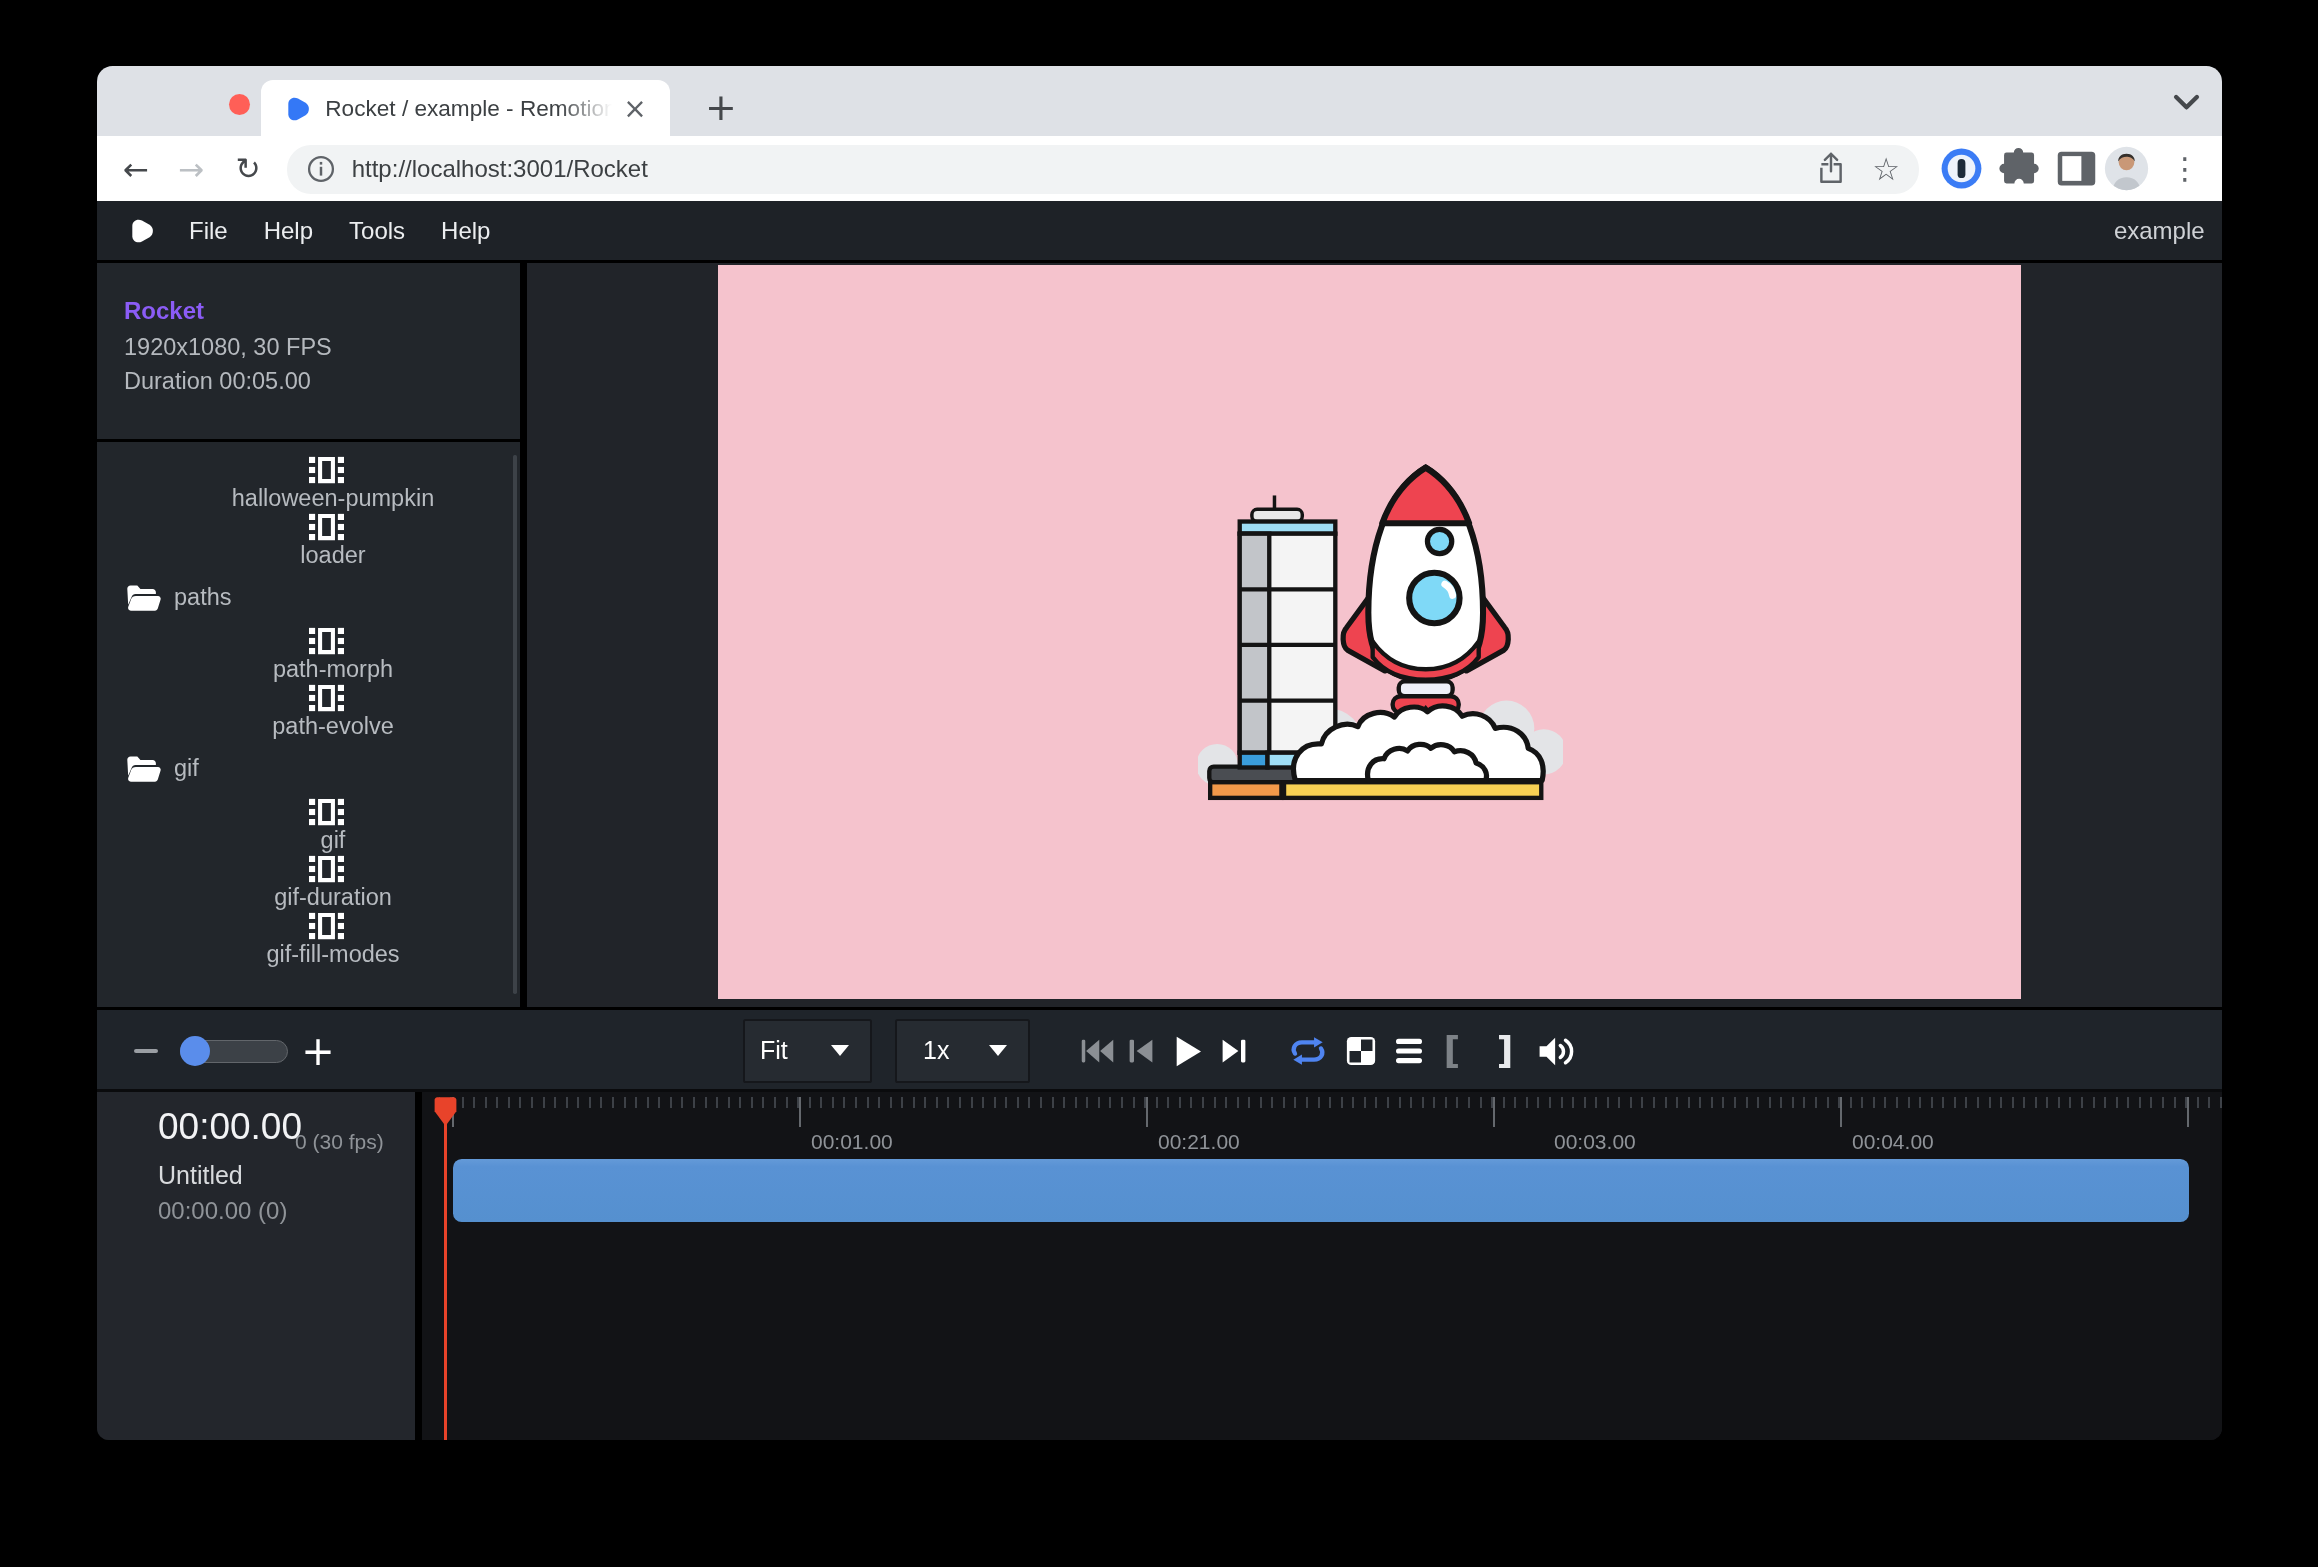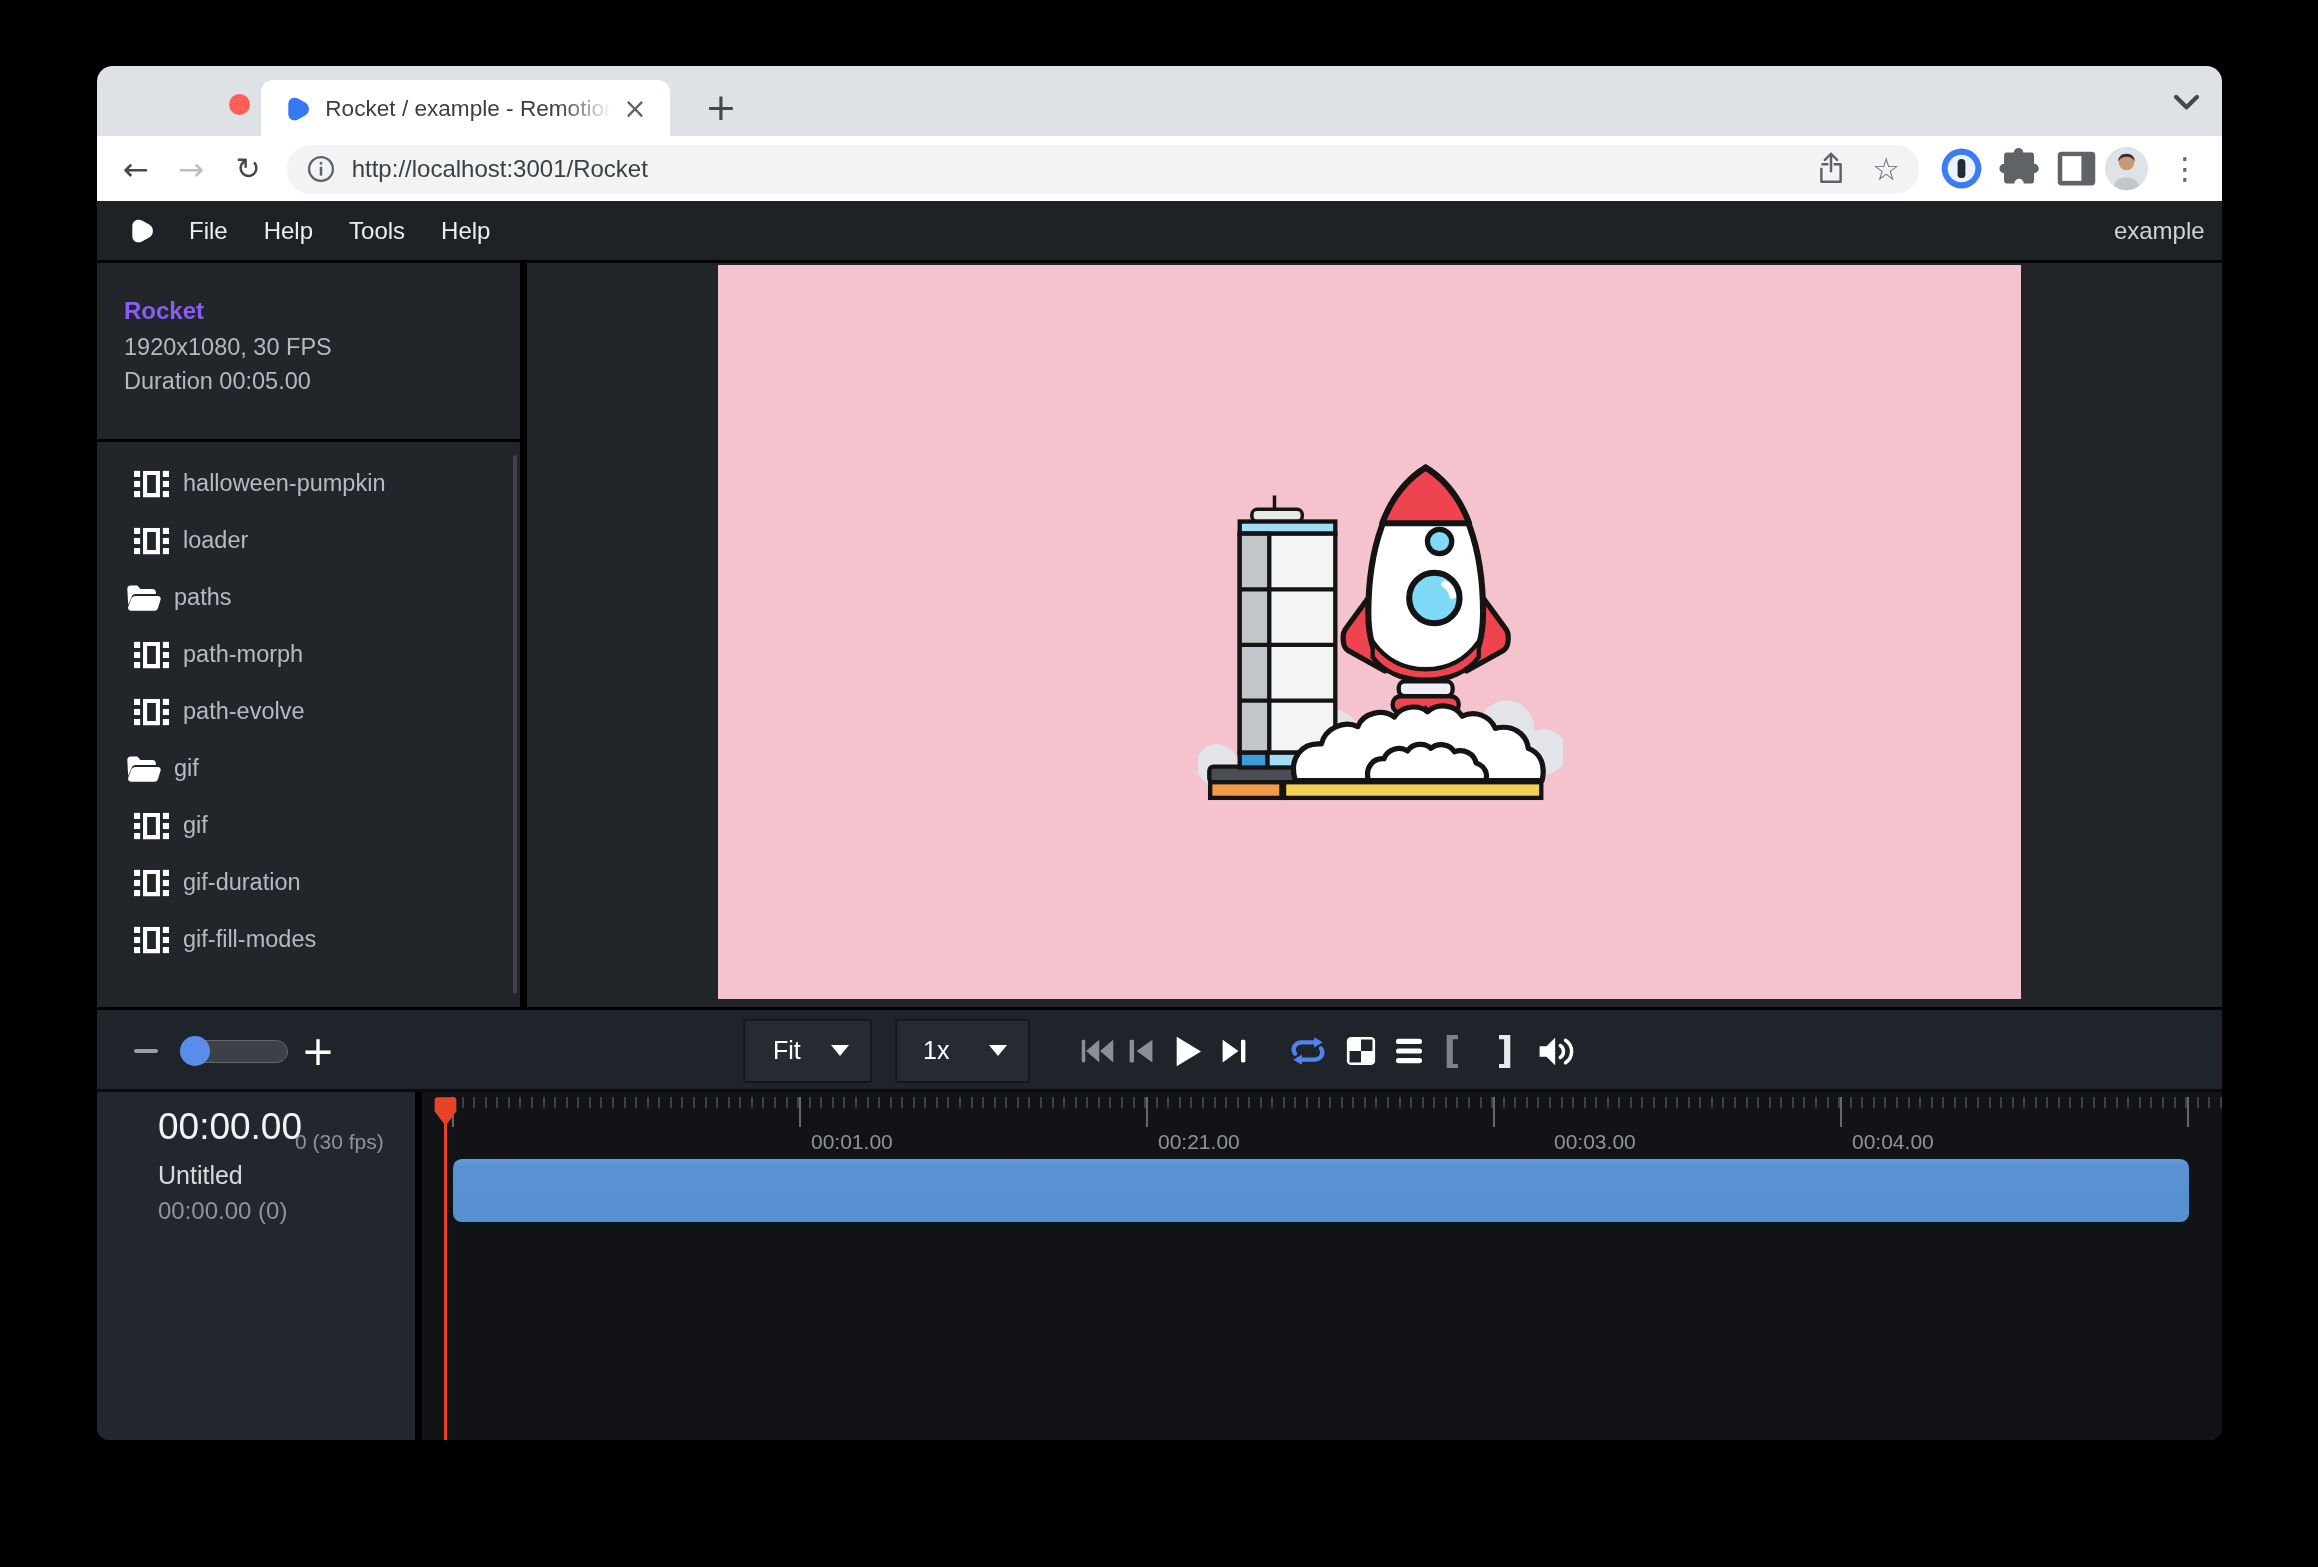--- a/index.html
+++ b/index.html
@@ -58,21 +58,21 @@
   
   .main { flex:1 1 auto; display:flex; min-height:0; }
   .sidebar { width:430px; background:#22262b; border-right:7px solid #000; position:relative; overflow:hidden; flex:none; }
   .comp-info { padding:34px 0 0 27px; }
   .comp-name { color:#8b5cf6; font-size:24px; font-weight:bold; }
   .comp-meta { color:#b5b9be; font-size:23.5px; margin-top:8.7px; }
   .comp-dur { color:#b5b9be; font-size:23.5px; margin-top:7.8px; }
   .side-divider { position:absolute; left:0; top:176px; width:100%; height:2.6px; background:#000; }
   .complist { position:absolute; left:0; top:192px; width:100%; height:548px; overflow:hidden; }
   .row { height:57px; display:flex; align-items:center; }
-  .row-comp { padding-left:37px; }
+  .row-comp { padding-left:37px;flex-direction:column; }
   .row-folder { padding-left:28px; }
   .row .ico { width:37px; height:30px; flex:none; display:flex; align-items:center; }
   .row-label { color:#b7bbc0; font-size:23.5px; margin-left:12px; }
   .side-scroll { position:absolute; right:3.5px; top:192px; width:3.5px; height:539px; background:#3d4248; border-radius:1.7px; }
 
   .canvas { flex:1 1 auto; background:#212429; position:relative; overflow:hidden; }
   .stage { position:absolute; left:191px; top:1.7px; width:1303px; height:734px; }
   .stage svg { position:absolute; left:480px; top:187px; }
 
   
@@ -81,21 +81,21 @@
   .pt { position:absolute; top:0; height:82px; display:flex; align-items:center; justify-content:center; }
   .zoom-minus { left:30px; width:38px; }
   .minus-bar { width:24px; height:4.3px; background:#9a9ea3; border-radius:2.6px; }
   .zoom-slider { left:83px; width:108px; height:82px; position:absolute; }
   .slider-track { position:absolute; left:0; top:30px; width:108px; height:22.6px; background:#3c4147;
                   border:1.7px solid #62666b; border-radius:12px; }
   .slider-thumb { position:absolute; left:0px; top:26px; width:30px; height:30px; border-radius:50%; }
   .zoom-plus { left:202px; width:38px; font-size:40px; color:#fff; font-weight:400; }
   .dropdown { position:absolute; top:8.7px; height:64px; background:#262b31; border:2.6px solid #15171b;
               border-radius:2.6px; display:flex; align-items:center; color:#fff; font-size:25px; }
-  .dd-fit { left:646px; width:129px; padding-left:28px; }
+  .dd-fit { left:646px; width:129px; padding-left:15px; }
   .dd-speed { left:798px; width:135px; padding-left:26px; }
   .caret { position:absolute; right:21px; width:0; height:0; border-left:9.6px solid transparent;
            border-right:9.6px solid transparent; border-top:11.3px solid #fff; }
   .pbtn { width:38px; }
   .b-skip { left:981px; } .b-prev { left:1025px; } .b-play { left:1072px; } .b-next { left:1118px; }
   .b-loop { left:1192px; } .b-check { left:1245px; } .b-rows { left:1293px; }
   .b-inp { left:1336px; font-size:37px; color:#7d8287; font-weight:bold; }
   .b-outp { left:1389px; font-size:37px; color:#e8eaec; font-weight:bold; }
   .b-vol { left:1440px; }
 

